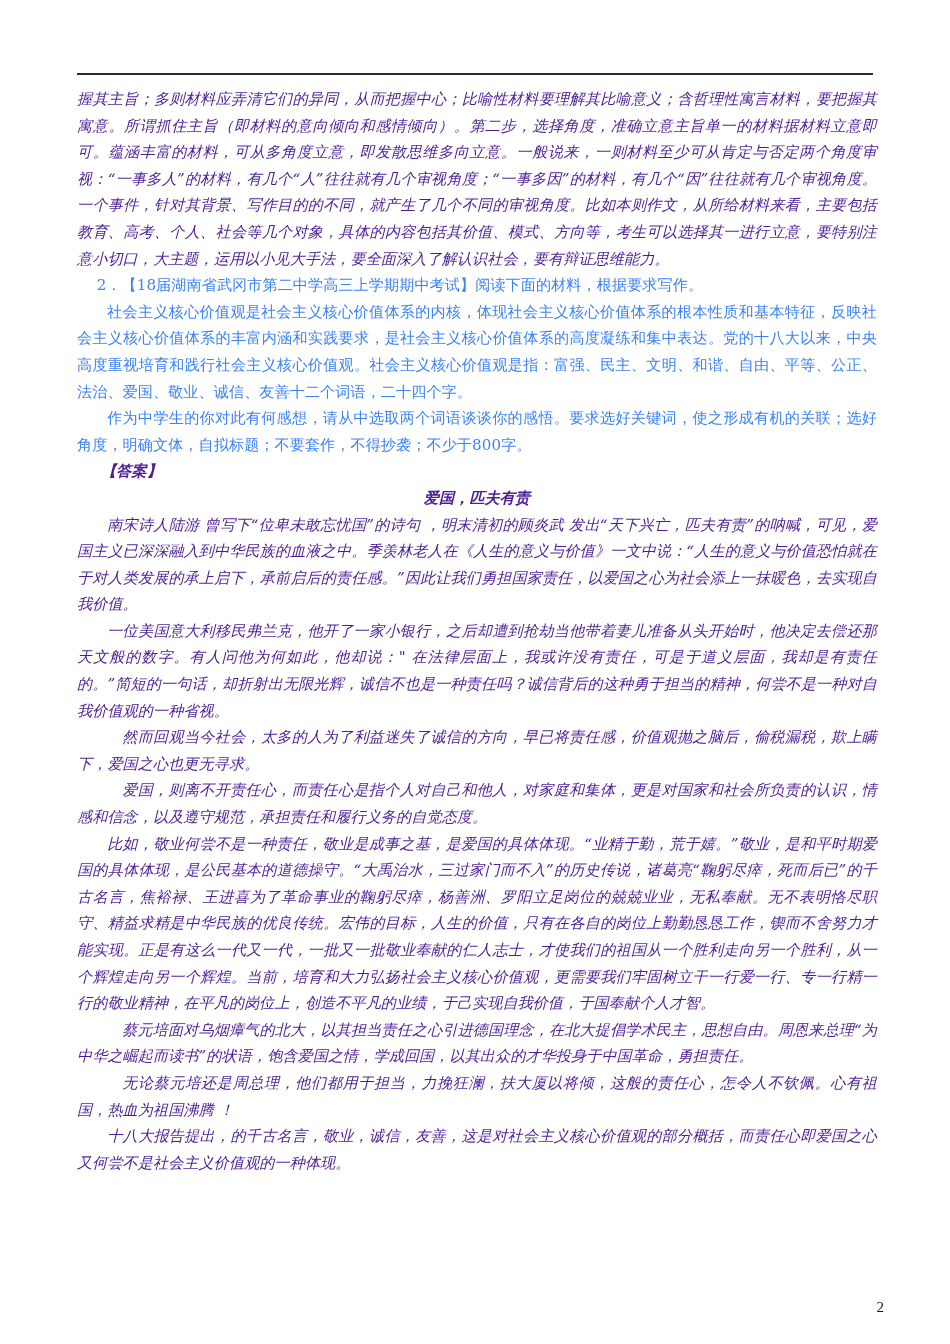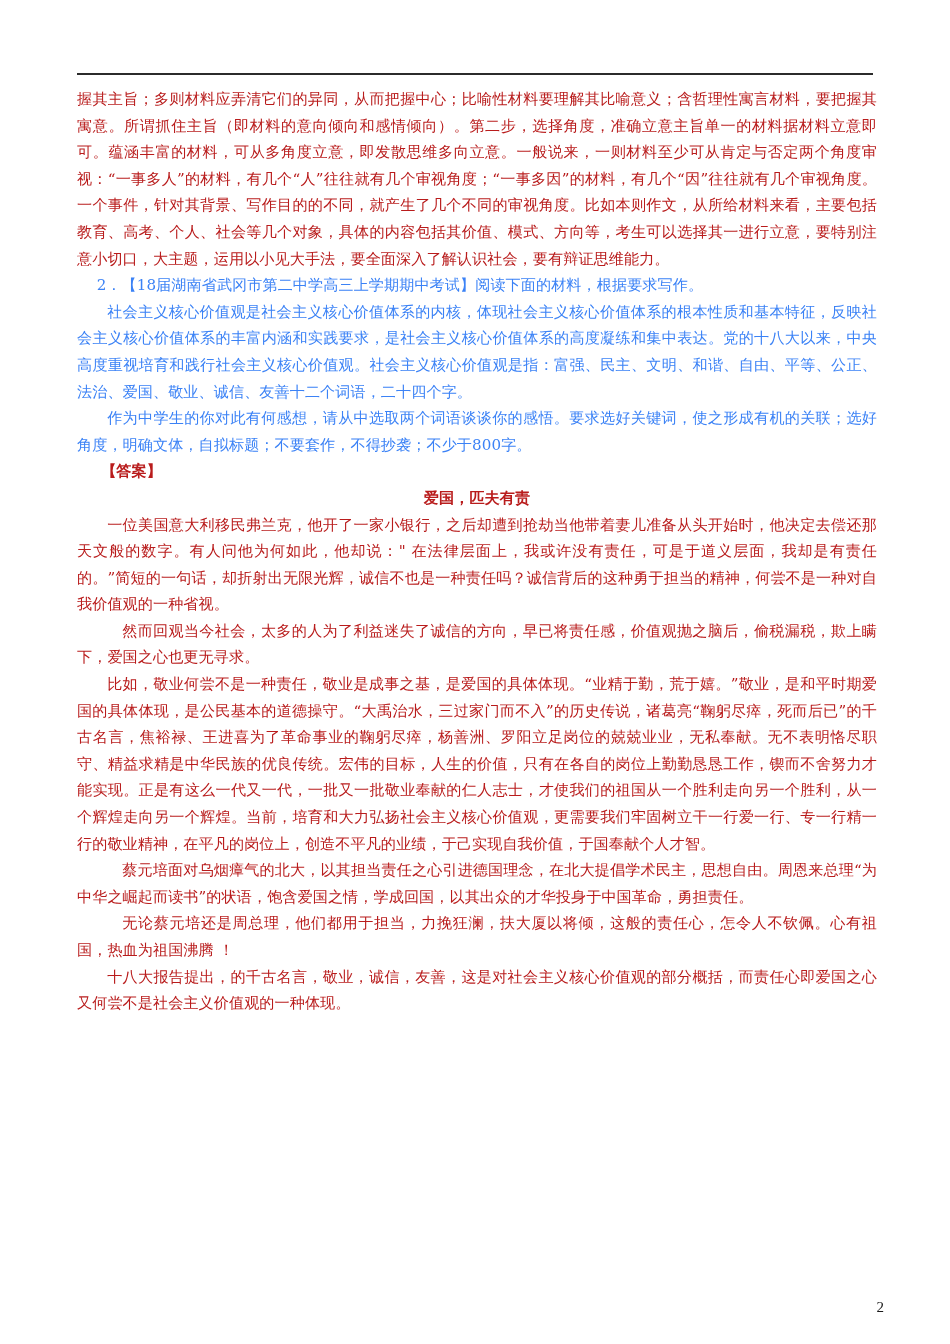--- a/index.html
+++ b/index.html
@@ -38,21 +38,21 @@
   }
   p {
     margin: 0;
     font-size: 15.1px;
     line-height: 26.6px;
     letter-spacing: 0.1px;
     text-align: justify;
     text-justify: inter-ideograph;
     word-break: break-all;
   }
-  .red    { color: #b91c1c; }
+  .red    { color: #4c1d95; font-style: italic; }
   .black  { color: #3b82f6; }
   .ind0   { text-indent: 0; }
   .ind2   { text-indent: 2em; }
   .ind3   { text-indent: 3em; }
   .center {
     text-align: center;
     text-indent: 0;
     font-weight: bold;
   }
   .ans-label {
@@ -85,25 +85,27 @@
     <p class="black q-item">2．【18届湖南省武冈市第二中学高三上学期期中考试】阅读下面的材料，根据要求写作。</p>
 
     <p class="black ind2">社会主义核心价值观是社会主义核心价值体系的内核，体现社会主义核心价值体系的根本性质和基本特征，反映社会主义核心价值体系的丰富内涵和实践要求，是社会主义核心价值体系的高度凝练和集中表达。党的十八大以来，中央高度重视培育和践行社会主义核心价值观。社会主义核心价值观是指：富强、民主、文明、和谐、自由、平等、公正、法治、爱国、敬业、诚信、友善十二个词语，二十四个字。</p>
 
     <p class="black ind2">作为中学生的你对此有何感想，请从中选取两个词语谈谈你的感悟。要求选好关键词，使之形成有机的关联；选好角度，明确文体，自拟标题；不要套作，不得抄袭；不少于800字。</p>
 
     <p class="red ans-label">【答案】</p>
 
     <p class="red center">爱国，匹夫有责</p>
 
+    <p class="red ind2">南宋诗人陆游 曾写下“位卑未敢忘忧国”的诗句 ，明末清初的顾炎武 发出“天下兴亡，匹夫有责”的呐喊，可见，爱国主义已深深融入到中华民族的血液之中。季羡林老人在《人生的意义与价值》一文中说：“人生的意义与价值恐怕就在于对人类发展的承上启下，承前启后的责任感。”因此让我们勇担国家责任，以爱国之心为社会添上一抹暖色，去实现自我价值。</p>
 
     <p class="red ind2">一位美国意大利移民弗兰克，他开了一家小银行，之后却遭到抢劫当他带着妻儿准备从头开始时，他决定去偿还那天文般的数字。有人问他为何如此，他却说：" 在法律层面上，我或许没有责任，可是于道义层面，我却是有责任的。”简短的一句话，却折射出无限光辉，诚信不也是一种责任吗？诚信背后的这种勇于担当的精神，何尝不是一种对自我价值观的一种省视。</p>
 
     <p class="red ind3">然而回观当今社会，太多的人为了利益迷失了诚信的方向，早已将责任感，价值观抛之脑后，偷税漏税，欺上瞒下，爱国之心也更无寻求。</p>
 
+    <p class="red ind3">爱国，则离不开责任心，而责任心是指个人对自己和他人，对家庭和集体，更是对国家和社会所负责的认识，情感和信念，以及遵守规范，承担责任和履行义务的自觉态度。</p>
 
     <p class="red ind2">比如，敬业何尝不是一种责任，敬业是成事之基，是爱国的具体体现。“业精于勤，荒于嬉。”敬业，是和平时期爱国的具体体现，是公民基本的道德操守。“大禹治水，三过家门而不入”的历史传说，诸葛亮“鞠躬尽瘁，死而后已”的千古名言，焦裕禄、王进喜为了革命事业的鞠躬尽瘁，杨善洲、罗阳立足岗位的兢兢业业，无私奉献。无不表明恪尽职守、精益求精是中华民族的优良传统。宏伟的目标，人生的价值，只有在各自的岗位上勤勤恳恳工作，锲而不舍努力才能实现。正是有这么一代又一代，一批又一批敬业奉献的仁人志士，才使我们的祖国从一个胜利走向另一个胜利，从一个辉煌走向另一个辉煌。当前，培育和大力弘扬社会主义核心价值观，更需要我们牢固树立干一行爱一行、专一行精一行的敬业精神，在平凡的岗位上，创造不平凡的业绩，于己实现自我价值，于国奉献个人才智。</p>
 
 
     <p class="red ind3">蔡元培面对乌烟瘴气的北大，以其担当责任之心引进德国理念，在北大提倡学术民主，思想自由。周恩来总理“为中华之崛起而读书”的状语，饱含爱国之情，学成回国，以其出众的才华投身于中国革命，勇担责任。</p>
 
     <p class="red ind3">无论蔡元培还是周总理，他们都用于担当，力挽狂澜，扶大厦以将倾，这般的责任心，怎令人不钦佩。心有祖国，热血为祖国沸腾 ！</p>
 
     <p class="red ind2">十八大报告提出，的千古名言，敬业，诚信，友善，这是对社会主义核心价值观的部分概括，而责任心即爱国之心又何尝不是社会主义价值观的一种体现。</p>
 

